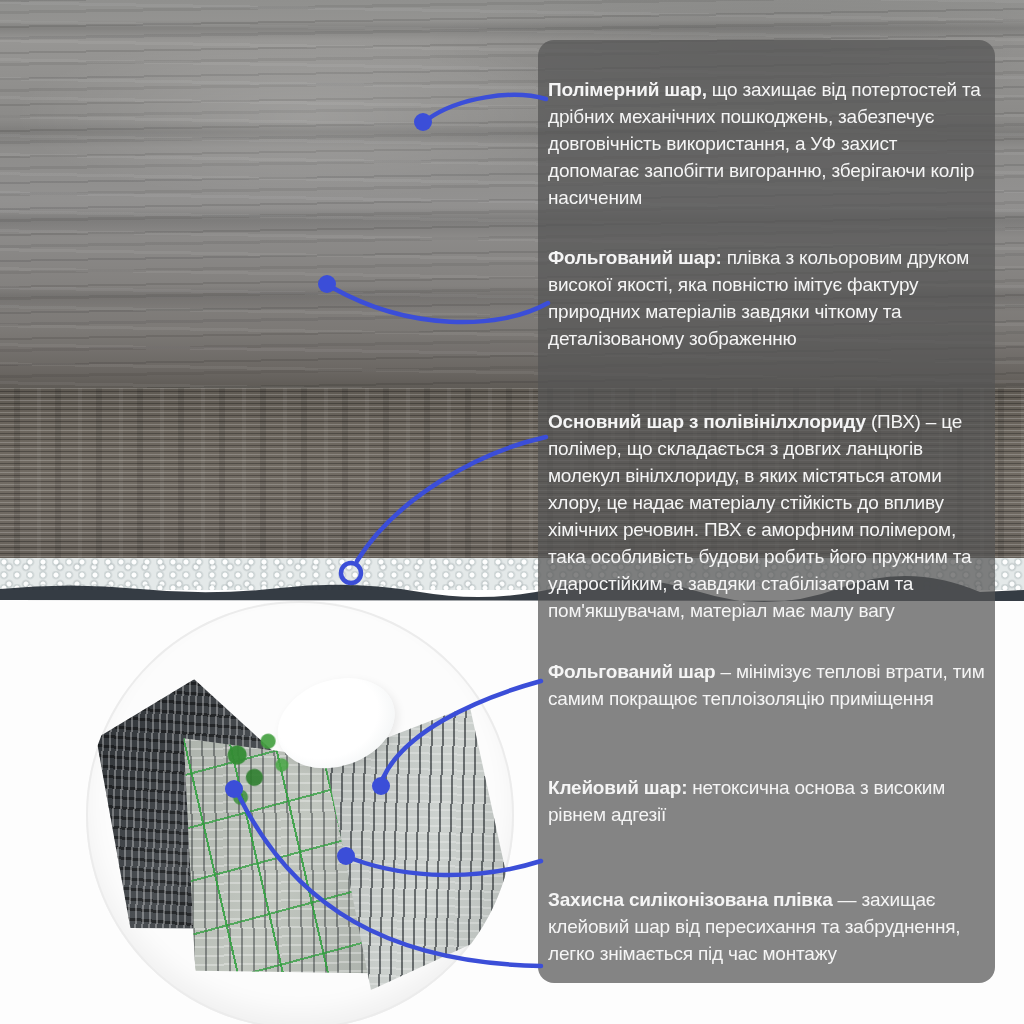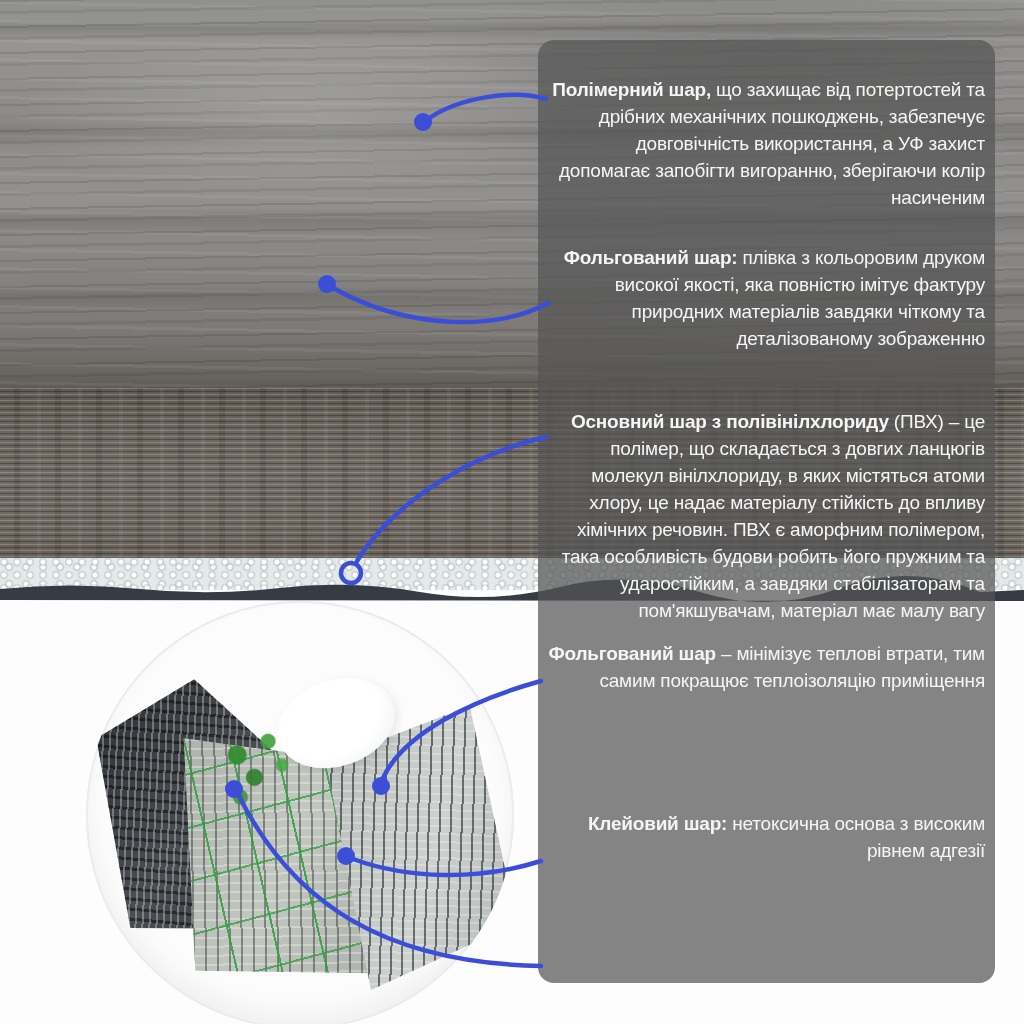--- a/index.html
+++ b/index.html
@@ -100,21 +100,21 @@
     filter:blur(0.4px);
   }
   
   .panel{
     position:absolute;left:538px;top:40px;width:457px;height:943px;
     border-radius:16px;
     background:var(--panel, rgba(84,84,84,0.72));
   }
   .ann{
     position:absolute;left:10px;width:437px;
-    text-align:right;color:#f5f5f5;
+    text-align:left;color:#f5f5f5;
     font-size:19px;line-height:27px;letter-spacing:-0.2px;
   }
   .ann .lead{font-weight:700;margin-right:5px;}
   
   .connectors{position:absolute;left:0;top:0;width:1024px;height:1024px;pointer-events:none;}
 </style>
 </head>
 <body>
 
 <div class="photo">
@@ -142,25 +142,28 @@
 <div class="panel" style="z-index:3">
   <div class="ann" style="top:36px">
     <span class="lead">Полімерний шар,</span><span class="rest">що захищає від потертостей та дрібних механічних пошкоджень, забезпечує довговічність використання, а УФ захист допомагає запобігти вигоранню, зберігаючи колір насиченим</span>
   </div>
   <div class="ann" style="top:204px">
     <span class="lead">Фольгований шар:</span><span class="rest">плівка з кольоровим друком високої якості, яка повністю імітує фактуру природних матеріалів завдяки чіткому та деталізованому зображенню</span>
   </div>
   <div class="ann" style="top:368px">
     <span class="lead">Основний шар з полівінілхлориду</span><span class="rest">(ПВХ) – це полімер, що складається з довгих ланцюгів молекул вінілхлориду, в яких містяться атоми хлору, це надає матеріалу стійкість до впливу хімічних речовин. ПВХ є аморфним полімером, така особливість будови робить його пружним та ударостійким, а завдяки стабілізаторам та пом'якшувачам, матеріал має малу вагу</span>
   </div>
-  <div class="ann" style="top:600px">
+  <div class="ann" style="top:618px">
     <span class="lead">Фольгований шар</span><span class="rest">– мінімізує теплові втрати, тим самим покращює теплоізоляцію приміщення</span>
   </div>
-  <div class="ann" style="top:770px">
+  <div class="ann" style="top:734px">
     <span class="lead">Клейовий шар:</span><span class="rest">нетоксична основа з високим рівнем адгезії</span>
+  </div>
+  <div class="ann" style="top:846px">
+    <span class="lead">Захисна силіконізована плівка</span><span class="rest">— захищає клейовий шар від пересихання та забруднення, легко знімається під час монтажу</span>
   </div>
 </div>
 
 <svg class="connectors" style="z-index:4" viewBox="0 0 1024 1024" width="1024" height="1024" fill="none" stroke-linecap="round">
   <g stroke="var(--accent,#3b4ed8)" stroke-width="4.5">
     <path d="M546 99 C 512 89, 458 98, 428 119"></path>
     <path d="M548 303 C 498 331, 408 330, 333 288"></path>
     <path d="M546 437 C 478 452, 396 498, 357 561"></path>
     <path d="M541 681 C 472 700, 404 733, 383 778"></path>
     <path d="M541 861 C 478 881, 408 879, 353 859"></path>

